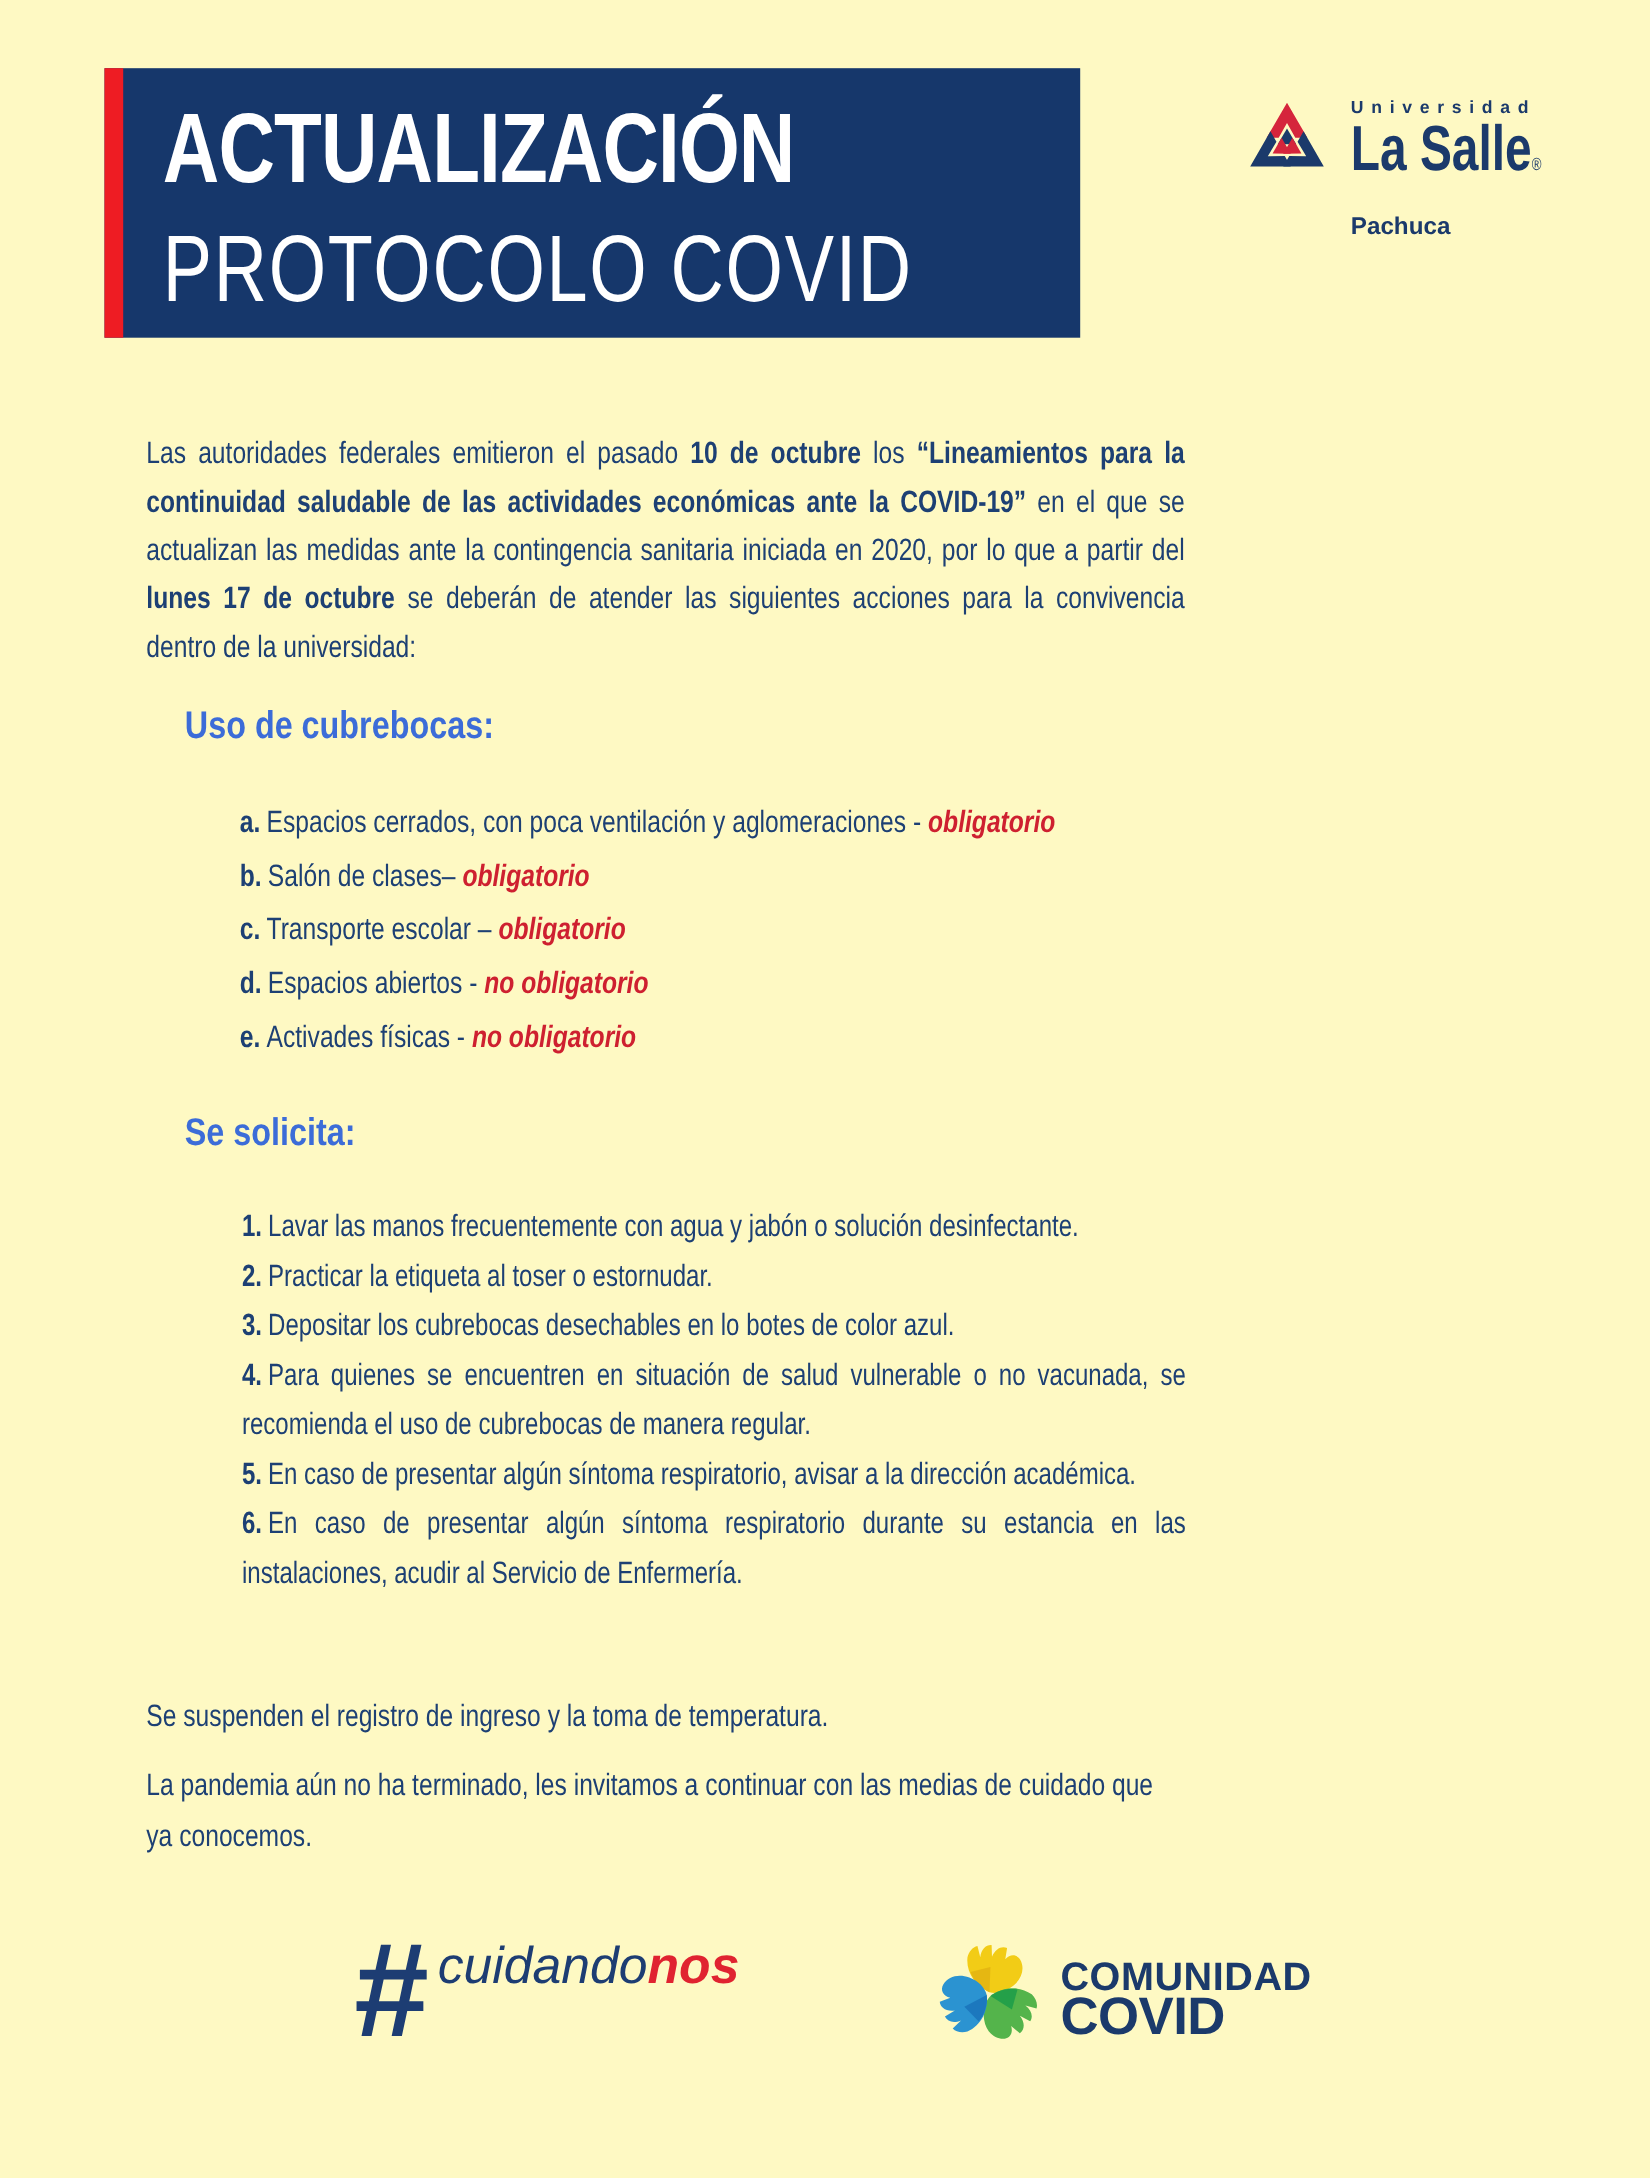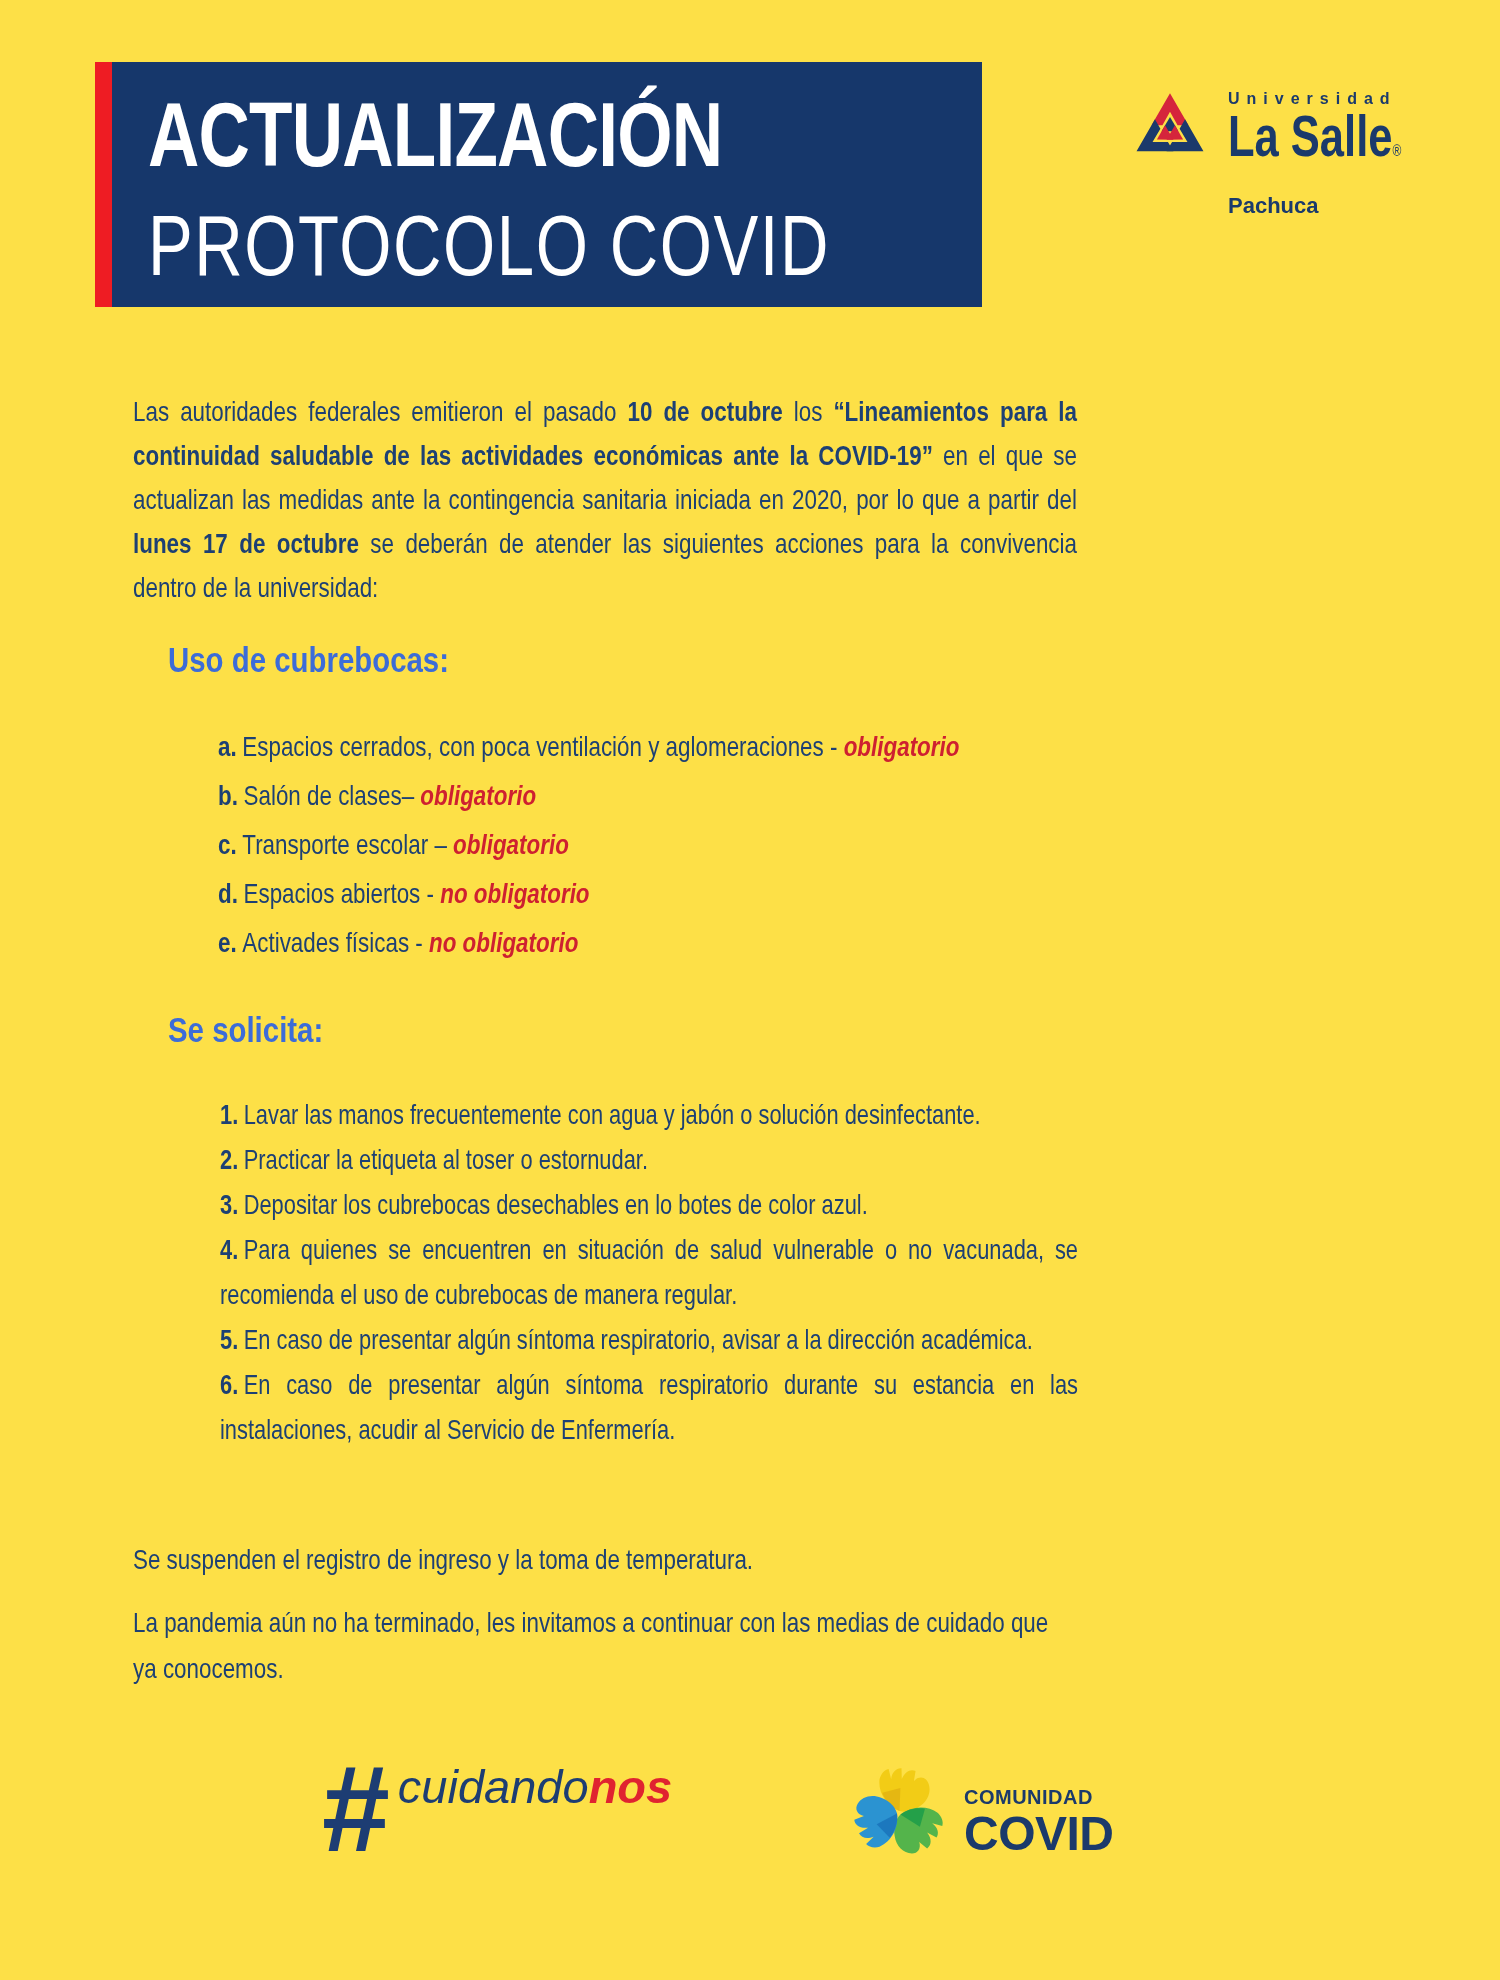--- a/index.html
+++ b/index.html
@@ -1,17 +1,17 @@
 <!DOCTYPE html>
 <html><head>
 <meta charset="utf-8">
 <style>
   html,body { margin:0; padding:0; background:#ffffff; }
   .page {
-    position:relative; width:1500px; height:1980px; background:#fde047;
+    position:relative; width:1500px; height:1980px; background:#fef9c3;
     font-family:"Liberation Sans", sans-serif; color:#1D4074; overflow:hidden;
   }
 
   
   .banner { position:absolute; left:95px; top:62px; width:887px; height:245px; background:#16376B; }
   .banner-stripe { position:absolute; left:0; top:0; width:17px; height:100%; background:#EE1C23; }
   .banner-title {
     position:absolute; left:53px; top:26px; color:#fff; font-size:90px; line-height:95px;
     font-weight:bold; letter-spacing:-1px; transform:scaleX(.79); transform-origin:0 0; white-space:nowrap;
   }
@@ -71,21 +71,21 @@
   .ht-logo { position:absolute; left:322px; top:1760px; display:flex; align-items:flex-start; }
   .ht-hash { font-size:122px; line-height:98px; font-weight:bold; color:#1D3D73; }
   .ht-col { display:flex; flex-direction:column; margin-left:8px; padding-top:4px; }
   .ht-line1 { font-size:47px; line-height:46px; font-style:italic; color:#1D3D73; white-space:nowrap; }
   .ht-line1 .c2 { color:#E02330; font-weight:bold; }
   .ht-line2 { font-size:50px; line-height:46px; font-weight:bold; color:#1D3D73; letter-spacing:0px; }
 
   .cs-logo { position:absolute; left:848px; top:1760px; display:flex; }
   .cs-logo svg.hands { width:102px; height:102px; }
   .cs-text { display:flex; flex-direction:column; margin-left:14px; padding-top:22px; }
-  .cs-line1 { font-size:20px; line-height:30px; font-weight:bold; color:#1B3A6B; letter-spacing:0.5px; }
+  .cs-line1 { font-size:36px; line-height:30px; font-weight:bold; color:#1B3A6B; letter-spacing:0.5px; }
   .cs-line2 { font-size:48px; line-height:44px; font-weight:bold; color:#1B3A6B; letter-spacing:-0.5px; }
 </style>
 </head>
 <body>
 
 <div class="page">
 
   <header class="banner">
     <div class="banner-stripe"></div>
     <div class="banner-title">ACTUALIZACIÓN</div>

